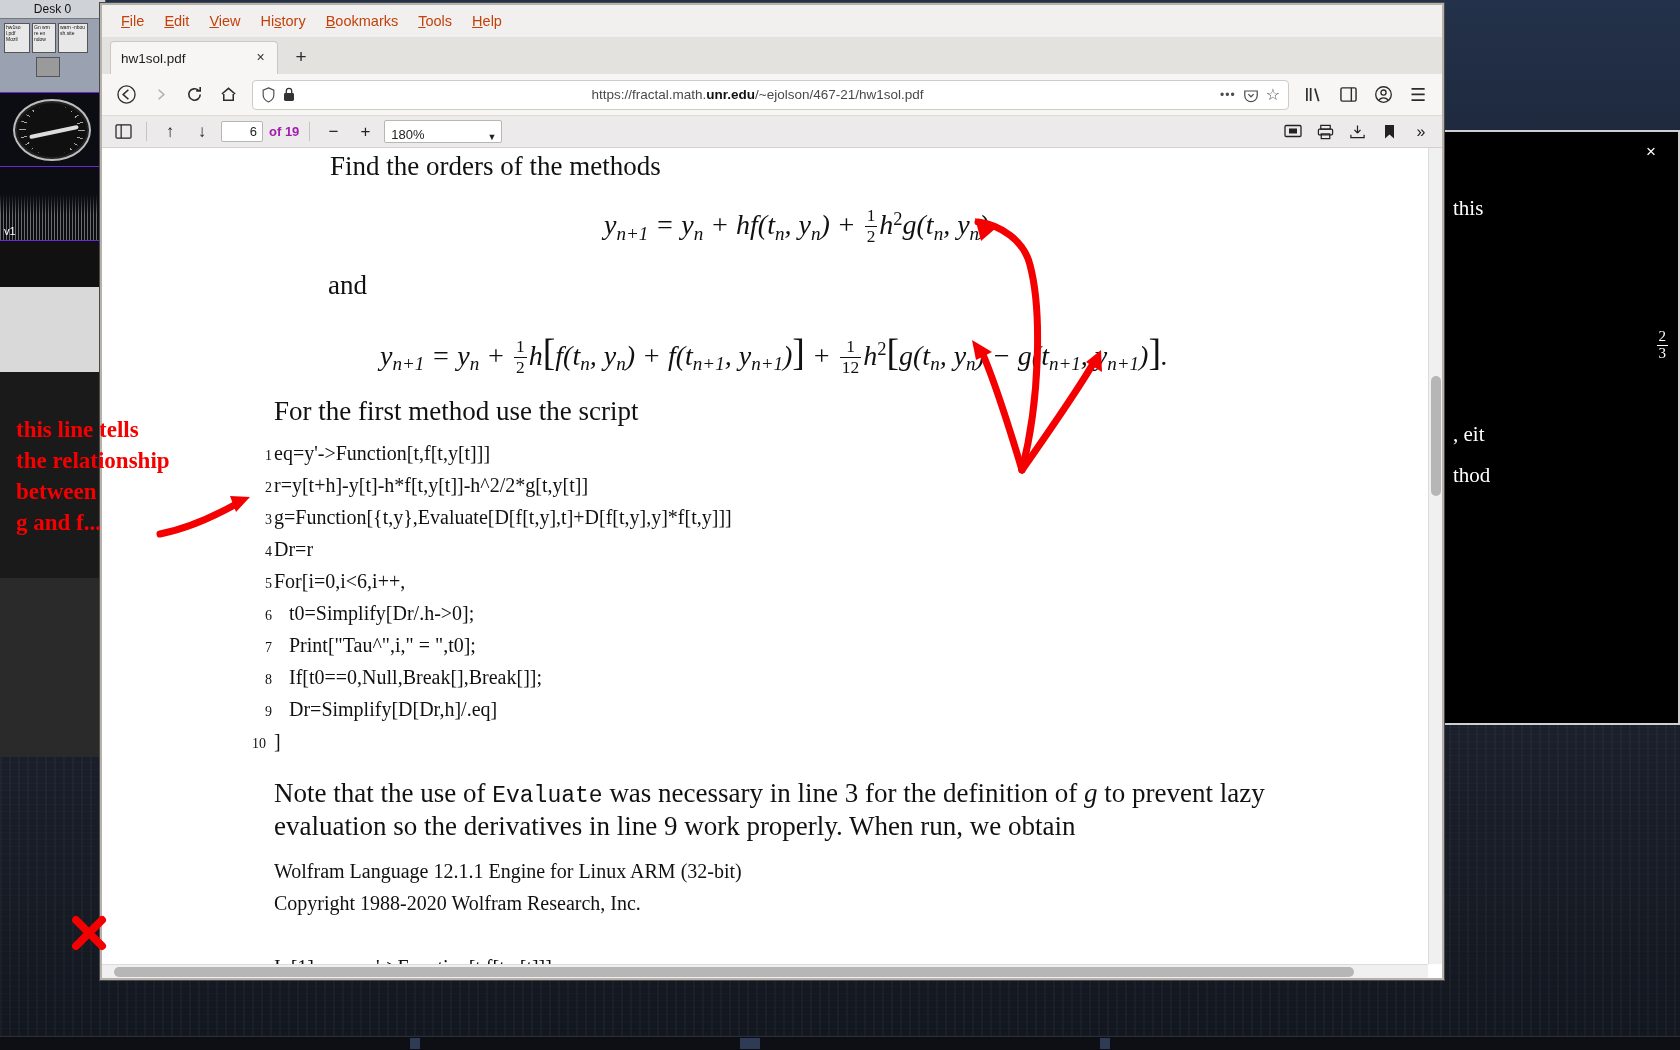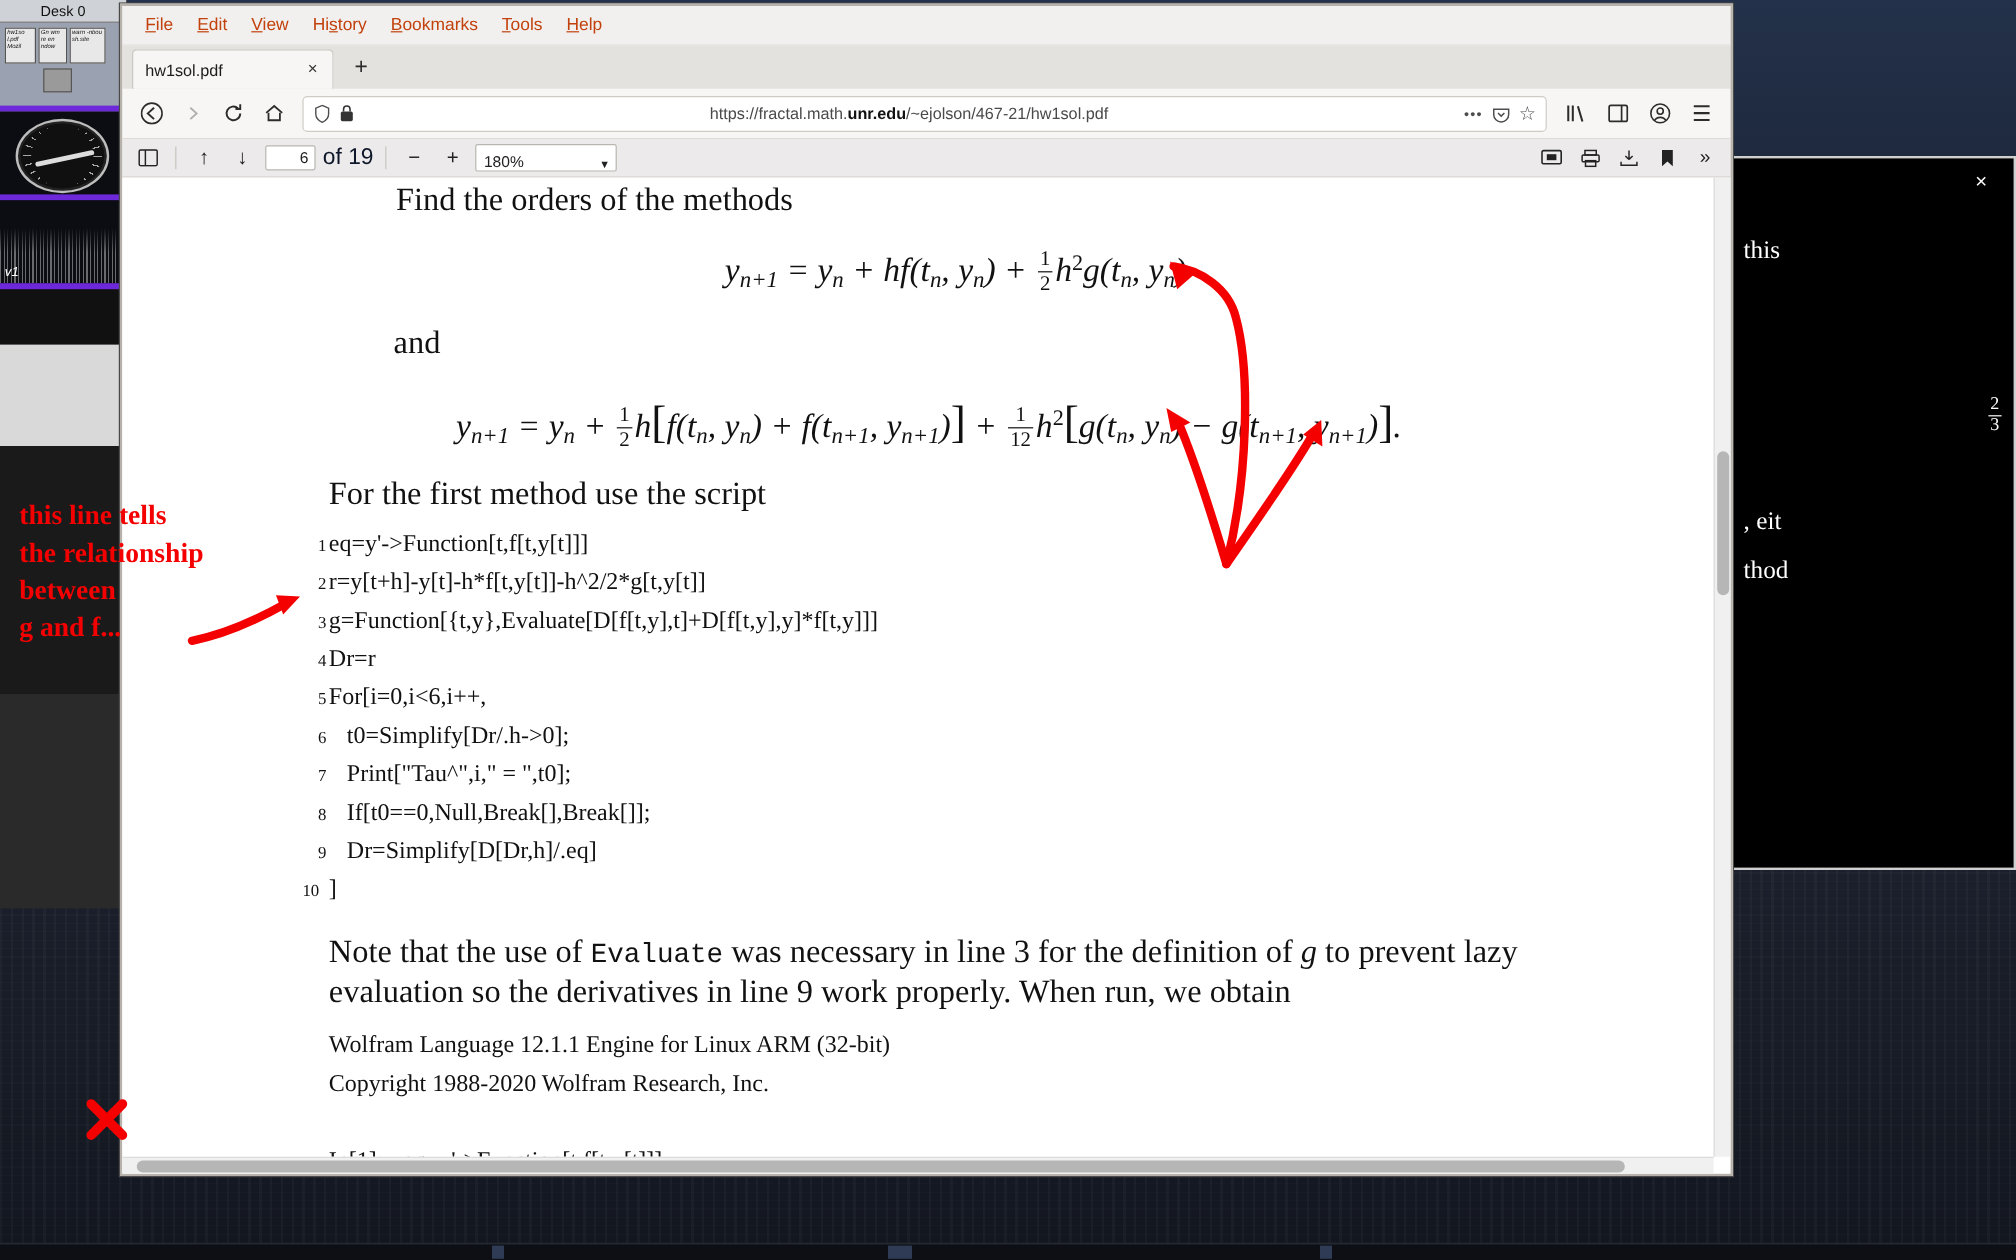--- a/index.html
+++ b/index.html
@@ -35,24 +35,23 @@
     background: #111; border-right: 1px solid #555;
     z-index: 40;
   }
   .pager-title {
     height: 19px; background: #cfd3d8; color: #111;
     font-size: 12px; text-align: center; line-height: 19px;
     border-bottom: 1px solid #777;
   }
   .pager-cell {
     position: relative; width: 106px; height: 74px;
-    border-bottom: 5px solid #6d28d9;
+    border-bottom: 1px solid #6d28d9;
     background: #0c0d12;
     overflow: hidden;
-    font-style: italic;
   }
   .pager-cell.first { background: #9aa2b1; }
   .mini-win {
     position: absolute; background: #e8e8e8; border: 1px solid #555;
     font-size: 5px; color: #111; line-height: 1.15; overflow: hidden;
     padding: 1px;
   }
   .pager-clock {
     position: absolute; left: 13px; top: 6px; width: 78px; height: 62px;
     border-radius: 50%;
@@ -187,21 +186,21 @@
     height: 32px; background: #eceaea; border-bottom: 1px solid #d3d0cb;
     display: flex; align-items: center; gap: 6px; padding: 0 8px;
     font-size: 13px; color: #222;
   }
   .tb-btn { width: 26px; height: 24px; display:flex; align-items:center; justify-content:center; color:#222;}
   #pagenum {
     width: 42px; height: 21px; background: #fff; border: 1px solid #b9b6b1;
     border-radius: 2px; text-align: right; padding-right: 5px; font-size: 13px;
     line-height: 19px;
   }
-  #pagecount { font-size: 19px; color: #0f172a; }
+  #pagecount { font-size: 13px; color: #a21caf; font-weight: bold; }
   .tb-sep { width: 1px; height: 19px; background: #c8c5c0; margin: 0 4px; }
   #zoomselect {
     width: 118px; height: 23px; background: #fff; border: 1px solid #b9b6b1;
     border-radius: 2px; font-size: 13px; padding-left: 6px;
     display: flex; align-items: flex-end; justify-content: space-between;
     padding-right: 5px;
   }
   .tb-spacer { flex: 1; }
 
   

